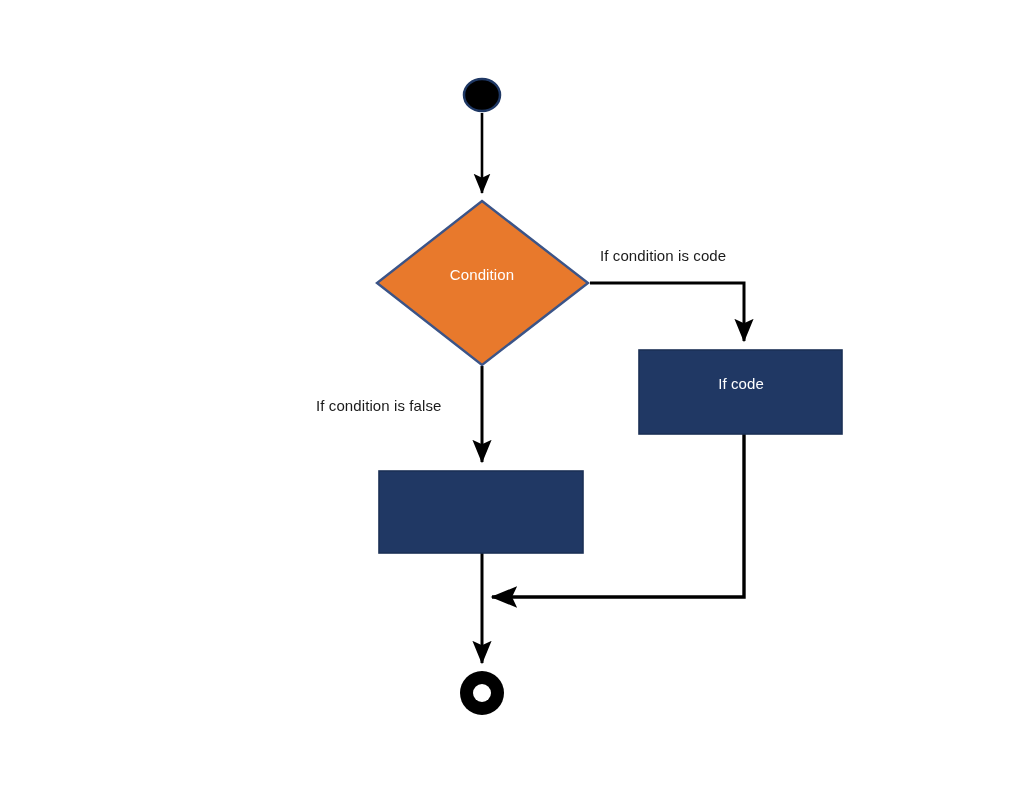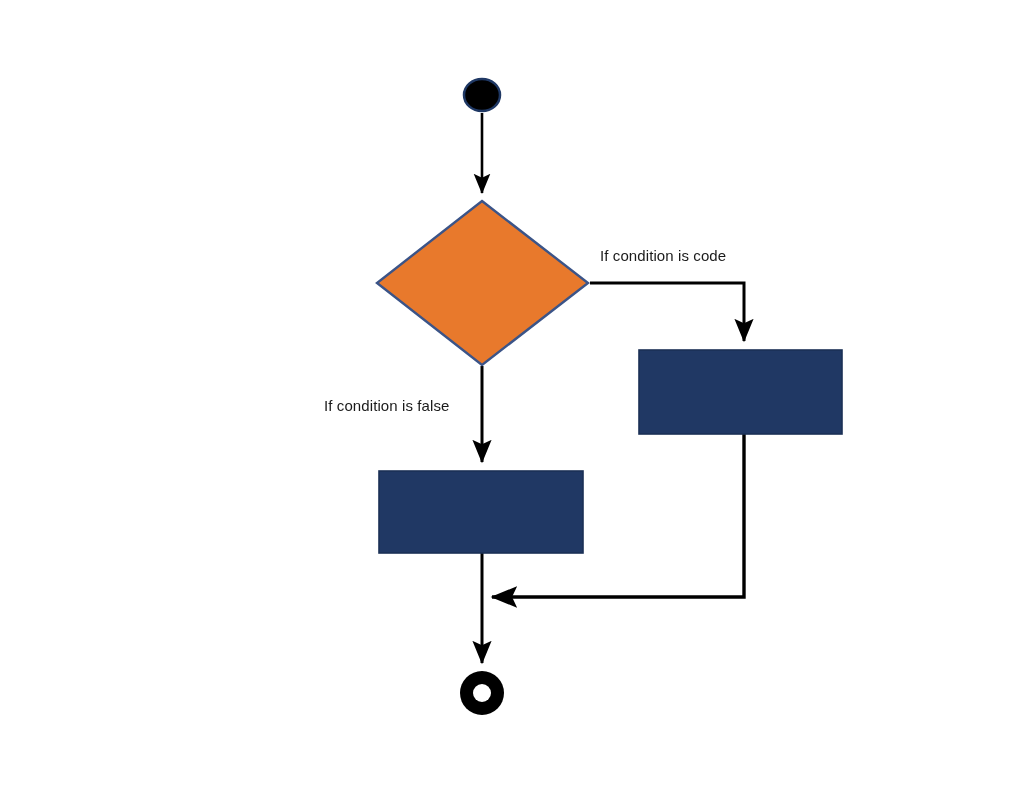--- a/index.html
+++ b/index.html
@@ -56,21 +56,21 @@
   #label-else-code {
     left: 380px;
     top: 496px;
     width: 203px;
   }
   #label-true {
     left: 600px;
     top: 247px;
   }
   #label-false {
-    left: 324px;
+    left: 316px;
     top: 397px;
   }
 </style>
 </head>
 <body>
 
 <div id="canvas">
 
   <svg id="flow-svg" viewBox="0 0 1012 799" xmlns="http://www.w3.org/2000/svg">
     <defs>
@@ -97,20 +97,22 @@
     <polygon points="482,201 588,283 482,365 377,283" fill="#E8792C" stroke="#3B5488" stroke-width="2.4"></polygon>
 
     <rect x="639" y="350" width="203" height="84" fill="#203864" stroke="#1B3055" stroke-width="1.6"></rect>
 
     <rect x="379" y="471" width="204" height="82" fill="#203864" stroke="#1B3055" stroke-width="1.6"></rect>
 
     <circle cx="482" cy="693" r="22" fill="#000000"></circle>
     <circle cx="482" cy="693" r="9" fill="#FFFFFF"></circle>
   </svg>
 
+  <div class="node-label" id="label-condition">Condition</div>
 
+  <div class="node-label" id="label-if-code">If code</div>
 
 
   <div class="edge-label" id="label-true">If condition is code</div>
 
   <div class="edge-label" id="label-false">If condition is false</div>
 
 </div>
 
 </body></html>

